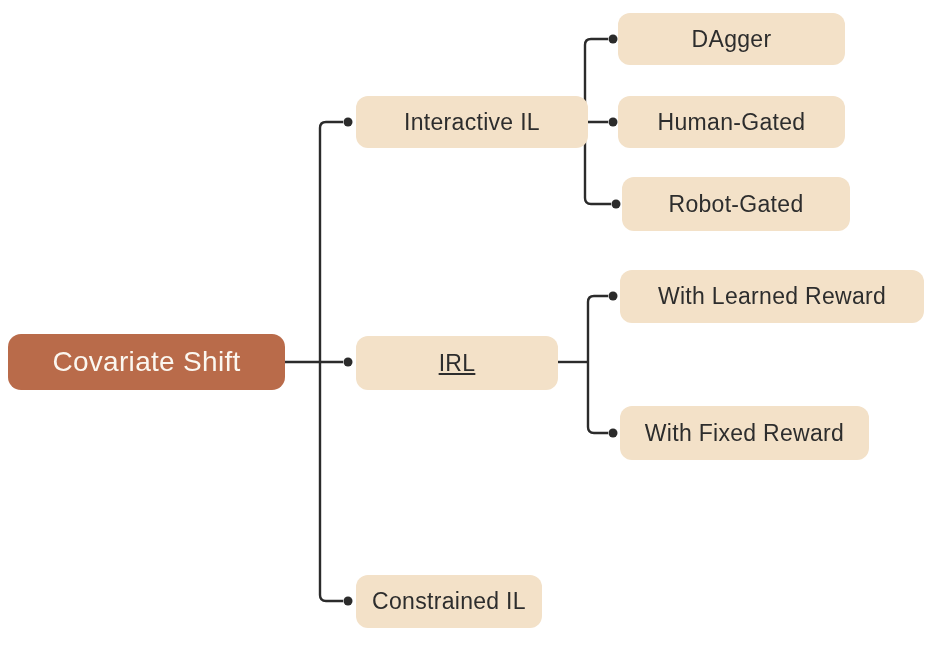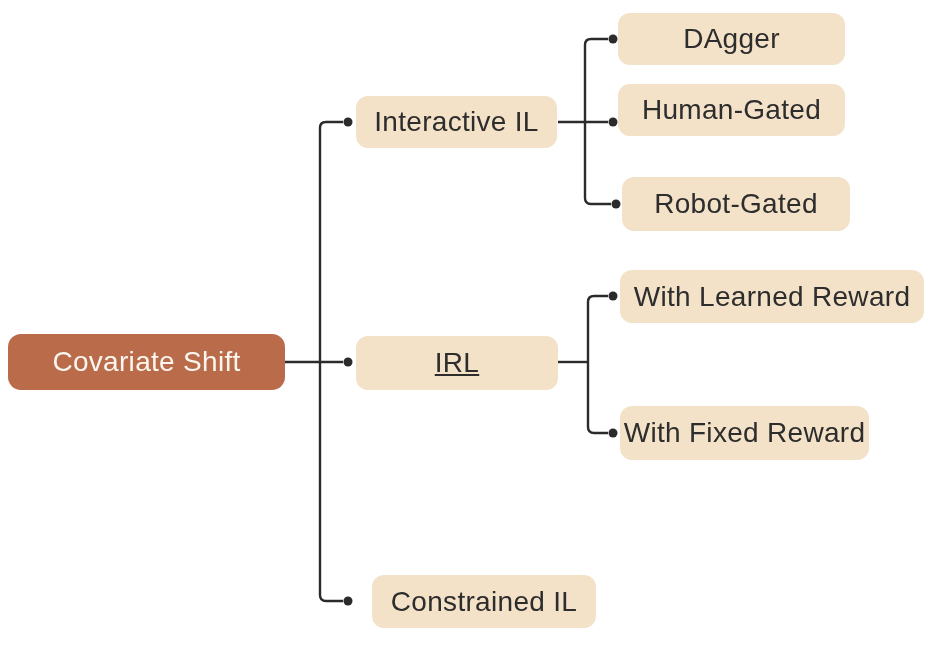--- a/index.html
+++ b/index.html
@@ -19,38 +19,38 @@
   .canvas{position:relative;width:940px;height:650px;}
   .edges{position:absolute;left:0;top:0;width:940px;height:650px;}
   .edges path{fill:none;stroke:var(--line);stroke-width:2.4;}
   .edges circle{fill:var(--line);stroke:none;}
   .node{
     position:absolute;
     display:flex;align-items:center;justify-content:center;
     background:var(--node-bg);
     color:var(--node-text);
     border-radius:12px;
-    font-size:28px;
+    font-size:23px;
     letter-spacing:0.3px;
     white-space:nowrap;
     cursor:default;
   }
   .node--root{
     background:var(--root-bg);
     color:var(--root-text);
     font-size:28px;
     border-radius:13px;
   }
   
   .n-root          {left:8px;   top:334px; width:277px; height:56px;}
-  .n-interactive   {left:356px; top:96px;  width:201px; height:52px;}
+  .n-interactive   {left:356px; top:96px;  width:232px; height:52px;}
   .n-irl           {left:356px; top:336px; width:202px; height:54px;text-decoration:underline;}
-  .n-constrained   {left:356px; top:575px; width:224px; height:53px;margin-left:16px;}
+  .n-constrained   {left:356px; top:575px; width:186px; height:53px;}
   .n-dagger        {left:618px; top:13px;  width:227px; height:52px;}
-  .n-human         {left:618px; top:84px;  width:227px; height:52px;}
+  .n-human         {left:618px; top:96px;  width:227px; height:52px;}
   .n-robot         {left:622px; top:177px; width:228px; height:54px;}
   .n-learned       {left:620px; top:270px; width:304px; height:53px;text-align:right;}
   .n-fixed         {left:620px; top:406px; width:249px; height:54px;}
 </style>
 </head>
 <body>
 
 <div class="canvas">
 
   <svg class="edges" viewBox="0 0 940 650" aria-hidden="true">

